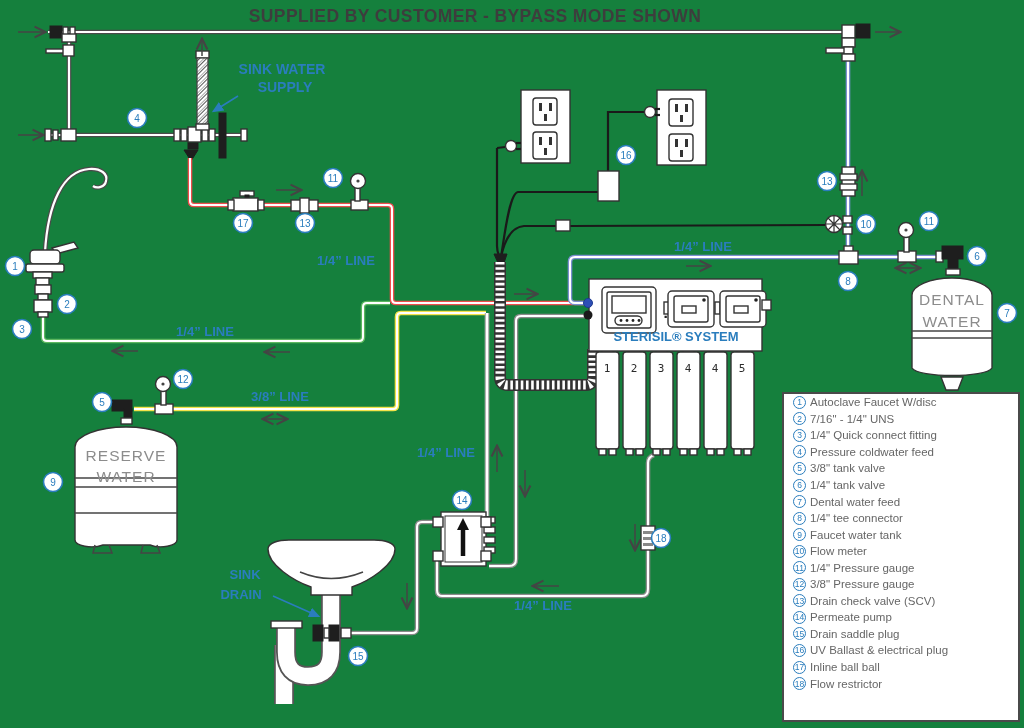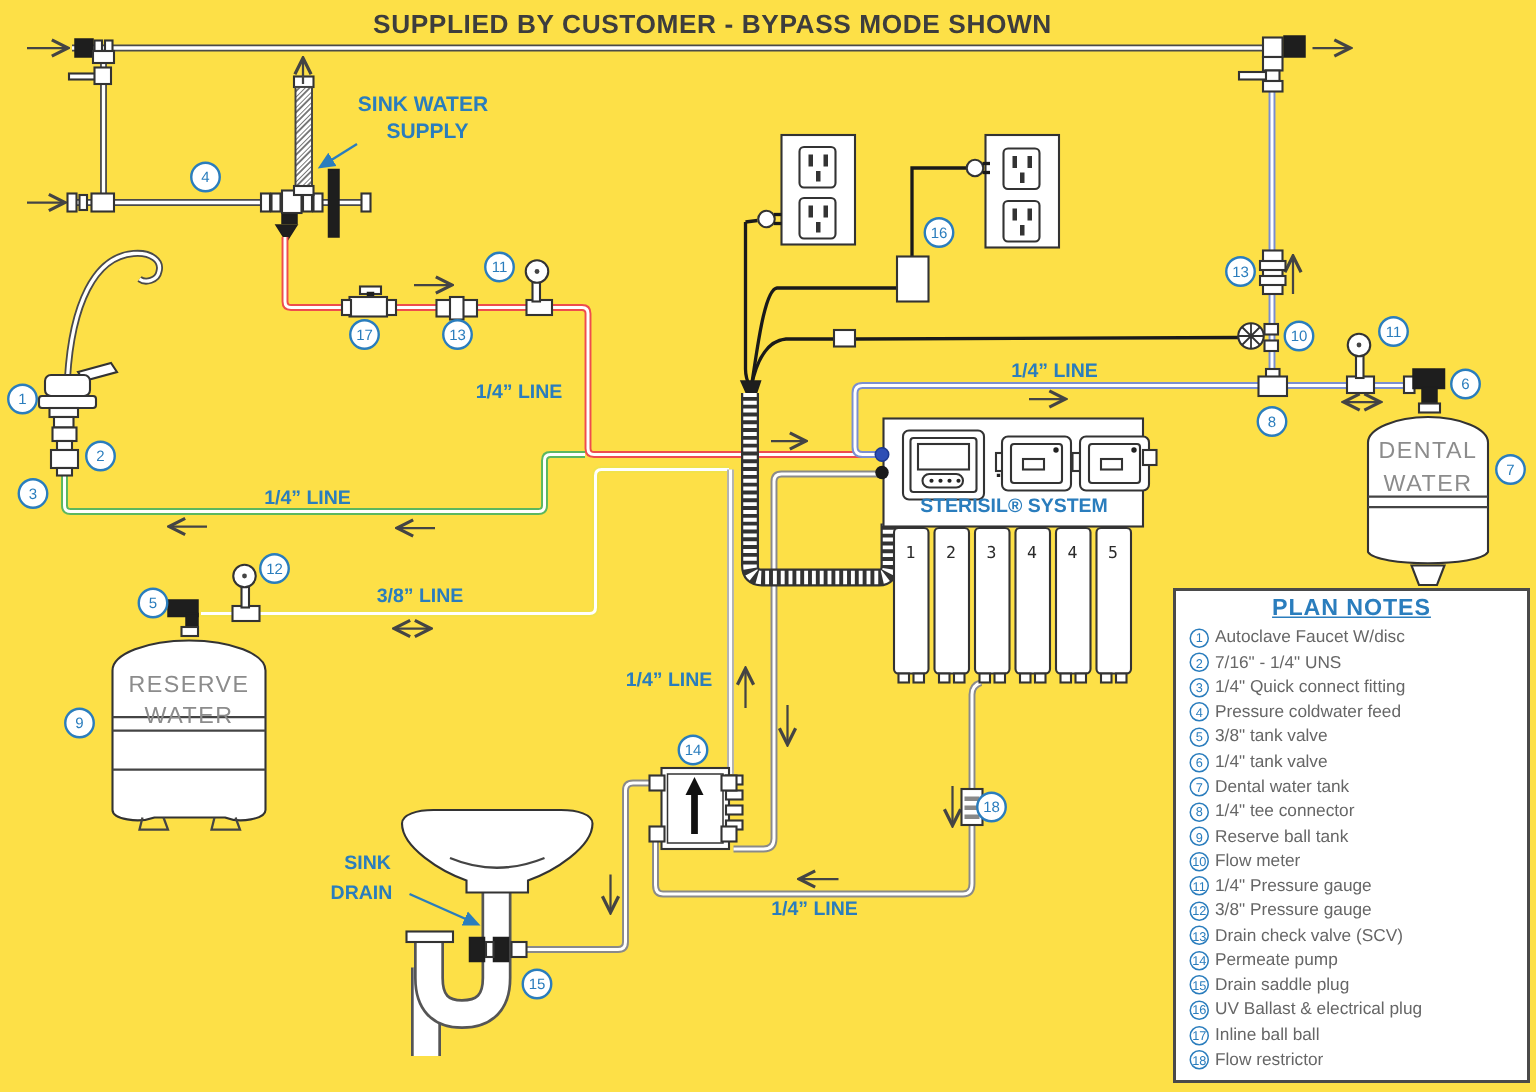--- a/index.html
+++ b/index.html
@@ -1,16 +1,16 @@
 <!DOCTYPE html>
 <html><head>
 <meta charset="utf-8">
 <style>
   html,body{margin:0;padding:0;background:#fff;}
-  .stage{position:relative;width:1024px;height:728px;background:#fde047;overflow:hidden;
+  .stage{position:relative;width:1024px;height:728px;background:#15803d;overflow:hidden;
          font-family:"Liberation Sans",sans-serif;}
   svg{position:absolute;left:0;top:0;}
   svg text{font-family:"Liberation Sans",sans-serif;}
   .tube-outer{fill:none;stroke-width:4.6;stroke-linejoin:round;}
   .tube-inner{fill:none;stroke:#fff;stroke-width:2;stroke-linejoin:round;}
   .pipe-outer{fill:none;stroke:#4a4a4a;stroke-width:4.6;}
   .pipe-inner{fill:none;stroke:#fff;stroke-width:2.2;}
   .wpipe-outer{fill:none;stroke:#555;stroke-width:20;stroke-linejoin:round;}
   .wpipe-inner{fill:none;stroke:#fff;stroke-width:16.4;stroke-linejoin:round;}
   .fit{fill:#fff;stroke:#333;stroke-width:1.4;}
@@ -509,21 +509,20 @@
         <circle cx="243" cy="223" r="9.5"></circle>
         <text x="243" y="226.5">17</text>
       </g>
   <g class="callout">
         <circle cx="661" cy="538" r="9.5"></circle>
         <text x="661" y="541.5">18</text>
       </g>
 </svg>
 
 <div class="plan-notes">
-  <h3>PLAN NOTES</h3>
   <div>
         <div class="pn-item">
       <span class="pn-num">1</span>
       <span class="pn-label">Autoclave Faucet W/disc</span>
     </div>
         <div class="pn-item">
       <span class="pn-num">2</span>
       <span class="pn-label">7/16" - 1/4" UNS</span>
     </div>
         <div class="pn-item">
@@ -537,29 +536,29 @@
         <div class="pn-item">
       <span class="pn-num">5</span>
       <span class="pn-label">3/8" tank valve</span>
     </div>
         <div class="pn-item">
       <span class="pn-num">6</span>
       <span class="pn-label">1/4" tank valve</span>
     </div>
         <div class="pn-item">
       <span class="pn-num">7</span>
-      <span class="pn-label">Dental water tank</span>
+      <span class="pn-label">Dental water feed</span>
     </div>
         <div class="pn-item">
       <span class="pn-num">8</span>
       <span class="pn-label">1/4" tee connector</span>
     </div>
         <div class="pn-item">
       <span class="pn-num">9</span>
-      <span class="pn-label">Reserve ball tank</span>
+      <span class="pn-label">Faucet water tank</span>
     </div>
         <div class="pn-item">
       <span class="pn-num">10</span>
       <span class="pn-label">Flow meter</span>
     </div>
         <div class="pn-item">
       <span class="pn-num">11</span>
       <span class="pn-label">1/4" Pressure gauge</span>
     </div>
         <div class="pn-item">

